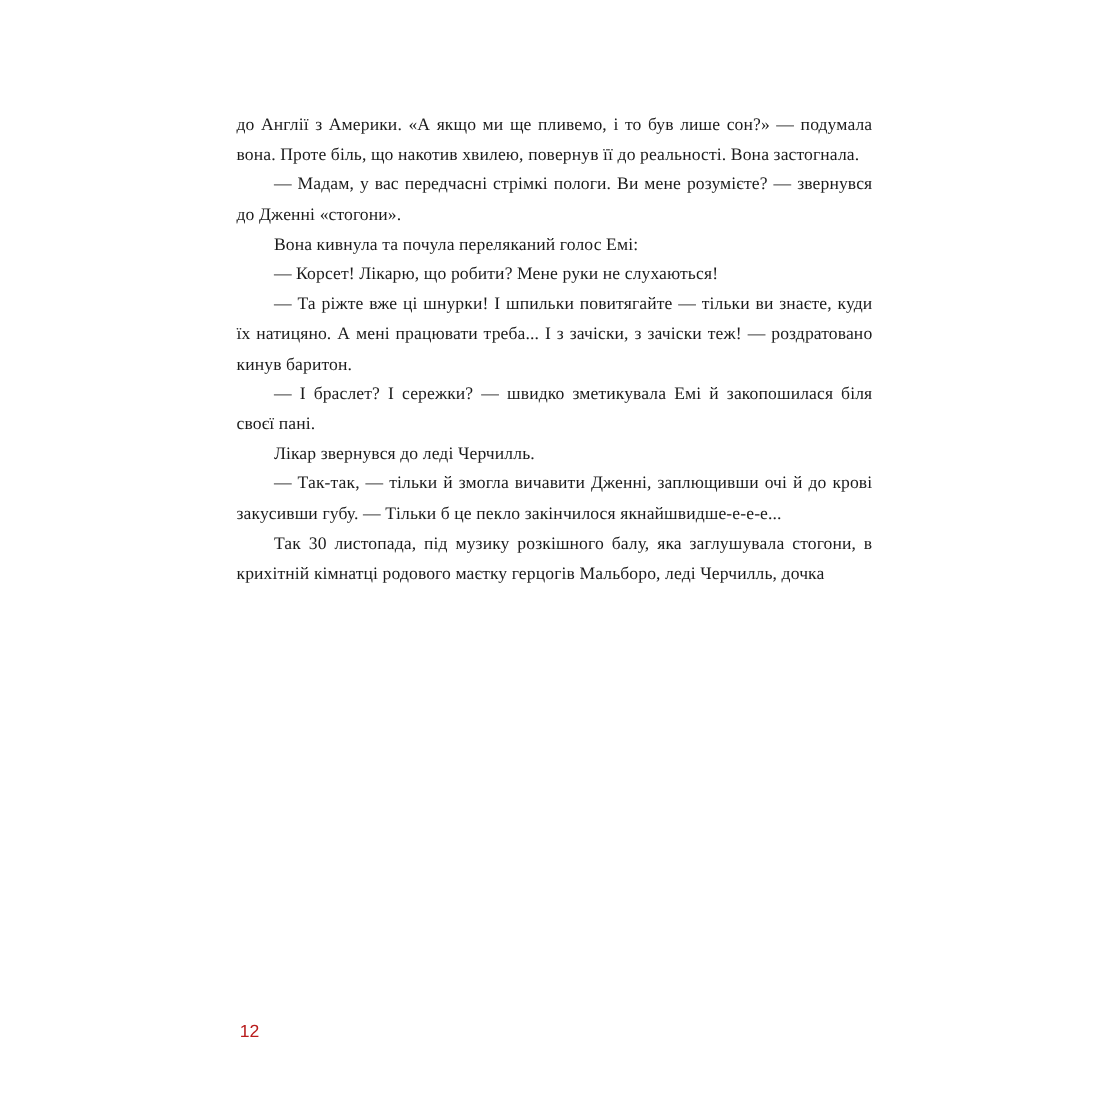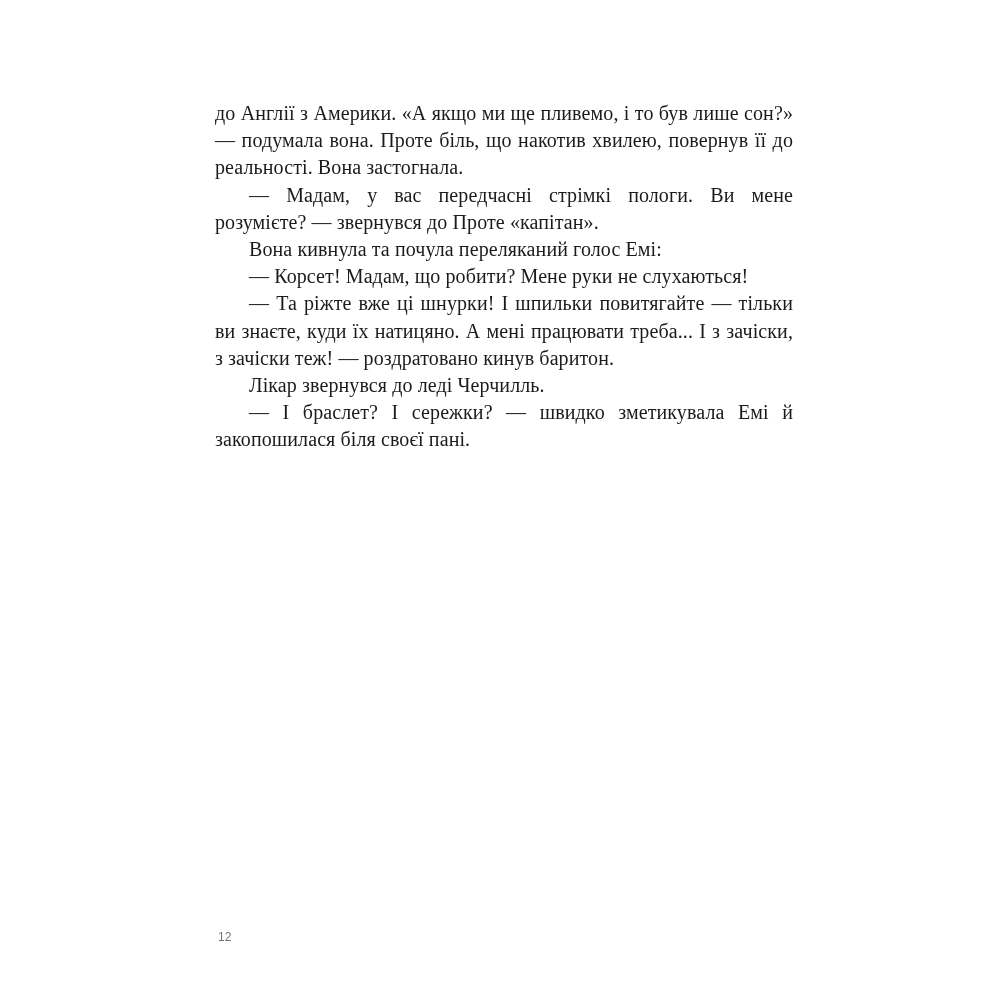--- a/index.html
+++ b/index.html
@@ -18,51 +18,53 @@
   .page {
     position: absolute;
     inset: 0;
     background: #ffffff;
   }
   .text-block {
     position: absolute;
     left: 215px;
     top: 100px;
     width: 578px;
-    font-size: 20px;
+    font-size: 16px;
     line-height: 27.2px;
     text-align: justify;
     letter-spacing: 0.1px;
     hyphens: auto;
     -webkit-hyphens: auto;
   }
   .para {
     margin: 0;
     padding: 0;
     text-indent: 0;
   }
   .para.indent {
     text-indent: 34px;
   }
   .page-number {
     position: absolute;
     left: 218px;
     top: 930px;
-    font-size: 12px;
-    color: #737373;
+    font-size: 16px;
+    color: #b91c1c;
     font-family: "Liberation Sans", "DejaVu Sans", sans-serif;
   }
 </style>
 </head>
 <body>
 
 <div class="page">
   <div class="text-block">
       <p class="para">до Англії з Америки. «А якщо ми ще пливемо, і то був лише сон?» — подумала вона. Проте біль, що накотив хвилею, повернув її до реальності. Вона застогнала.</p>
-      <p class="para indent">— Мадам, у вас передчасні стрімкі пологи. Ви мене розумієте? — звернувся до Проте «капітан».</p>
+      <p class="para indent">— Мадам, у вас передчасні стрімкі пологи. Ви мене розумієте? — звернувся до Дженні «стогони».</p>
       <p class="para indent">Вона кивнула та почула переляканий голос Емі:</p>
-      <p class="para indent">— Корсет! Мадам, що робити? Мене руки не слухаються!</p>
+      <p class="para indent">— Корсет! Лікарю, що робити? Мене руки не слухаються!</p>
       <p class="para indent">— Та ріжте вже ці шнурки! І шпильки повитягайте — тільки ви знаєте, куди їх натицяно. А мені працювати треба... І з зачіски, з зачіски теж! — роздратовано кинув баритон.</p>
+      <p class="para indent">— І браслет? І сережки? — швидко зметикувала Емі й закопошилася біля своєї пані.</p>
       <p class="para indent">Лікар звернувся до леді Черчилль.</p>
-      <p class="para indent">— І браслет? І сережки? — швидко зметикувала Емі й закопошилася біля своєї пані.</p>
+      <p class="para indent">— Так-так, — тільки й змогла вичавити Дженні, заплющивши очі й до крові закусивши губу. — Тільки б це пекло закінчилося якнайшвидше-е-е-е...</p>
+      <p class="para indent">Так 30 листопада, під музику розкішного балу, яка заглушувала стогони, в крихітній кімнатці родового маєтку герцогів Мальборо, леді Черчилль, дочка</p>
     </div>
   <div class="page-number">12</div>
 </div>
 
 </body></html>

